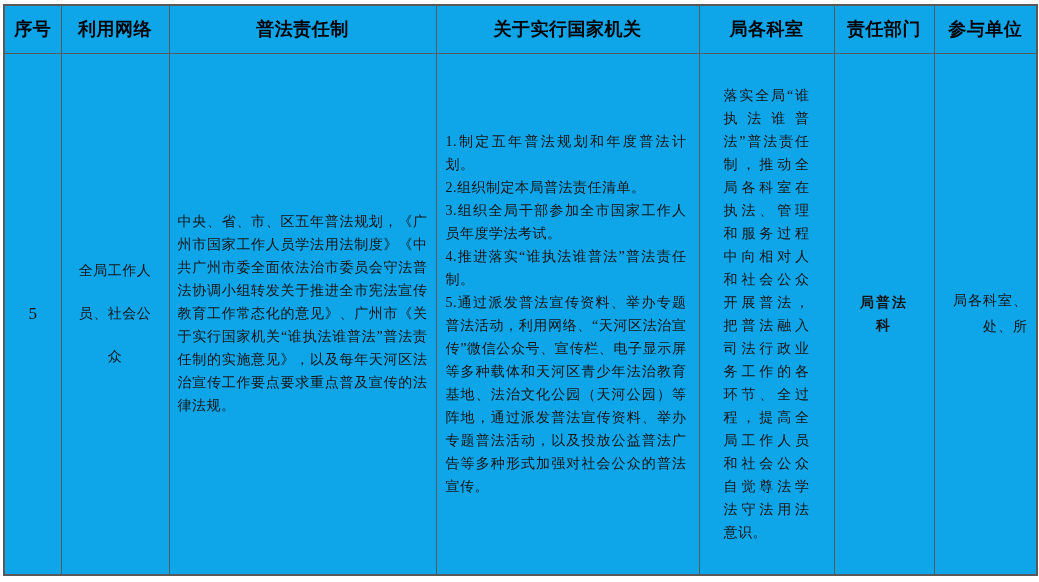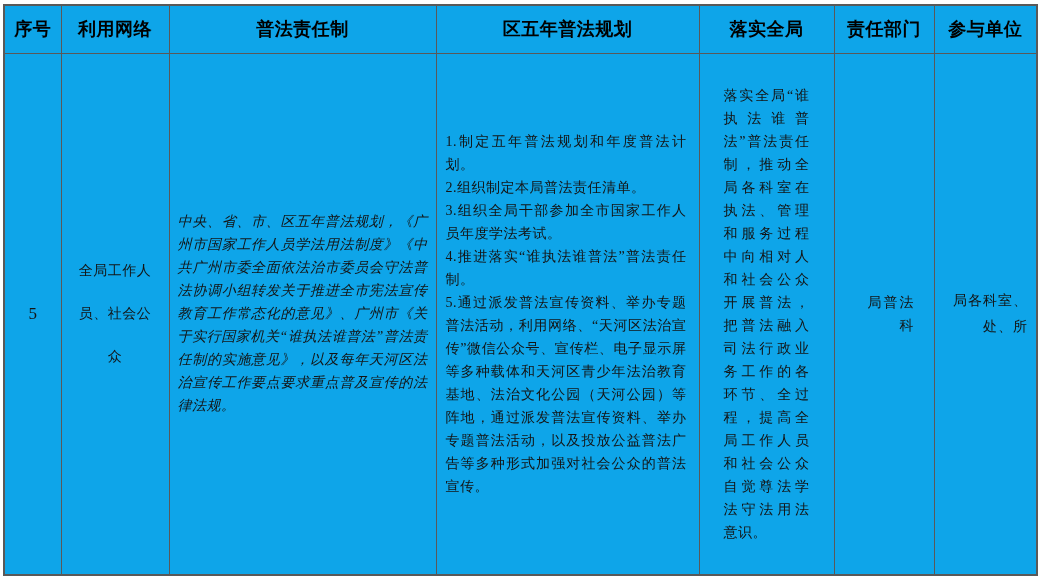--- a/index.html
+++ b/index.html
@@ -54,39 +54,39 @@
     text-align: center;
     line-height: 43px;
     padding: 13px 12px;
     letter-spacing: 0.5px;
   }
   .c-content {
     text-align: justify;
     text-justify: inter-ideograph;
     padding: 0 8px;
     letter-spacing: 0.5px;
-    font-style: italic;
   }
   .c-impl {
     white-space: pre-line;
     text-align: justify;
     text-justify: inter-ideograph;
     padding: 0 12px 0 9px;
     letter-spacing: 0.5px;
   }
   .c-goal {
     text-align: justify;
     text-justify: inter-ideograph;
     padding: 0 24px;
     letter-spacing: 0.5px;
   }
   .c-dept {
-    text-align: right;
+    text-align: center;
     letter-spacing: 2px;
-    padding: 0 18px;
+    padding: 0 24px;
+    font-weight: bold;
   }
   .c-units {
     text-align: right;
     line-height: 26px;
     padding: 0 8px;
     letter-spacing: 1px;
   }
 </style>
 </head>
 <body>
@@ -100,22 +100,22 @@
       <col style="width:263px">
       <col style="width:135px">
       <col style="width:100px">
       <col style="width:103px">
     </colgroup>
     <thead>
       <tr>
         <th>序号</th>
         <th>利用网络</th>
         <th>普法责任制</th>
-        <th>区五年普法规划</th>
-        <th>落实全局</th>
+        <th>关于实行国家机关</th>
+        <th>局各科室</th>
         <th>责任部门</th>
         <th>参与单位</th>
       </tr>
     </thead>
     <tbody>
       <tr>
         <td class="c-index">5</td>
         <td class="c-target">全局工作人员、社会公众</td>
         <td class="c-content">中央、省、市、区五年普法规划，《广州市国家工作人员学法用法制度》《中共广州市委全面依法治市委员会守法普法协调小组转发关于推进全市宪法宣传教育工作常态化的意见》、广州市《关于实行国家机关“谁执法谁普法”普法责任制的实施意见》，以及每年天河区法治宣传工作要点要求重点普及宣传的法律法规。</td>
         <td class="c-impl">1.制定五年普法规划和年度普法计划。

